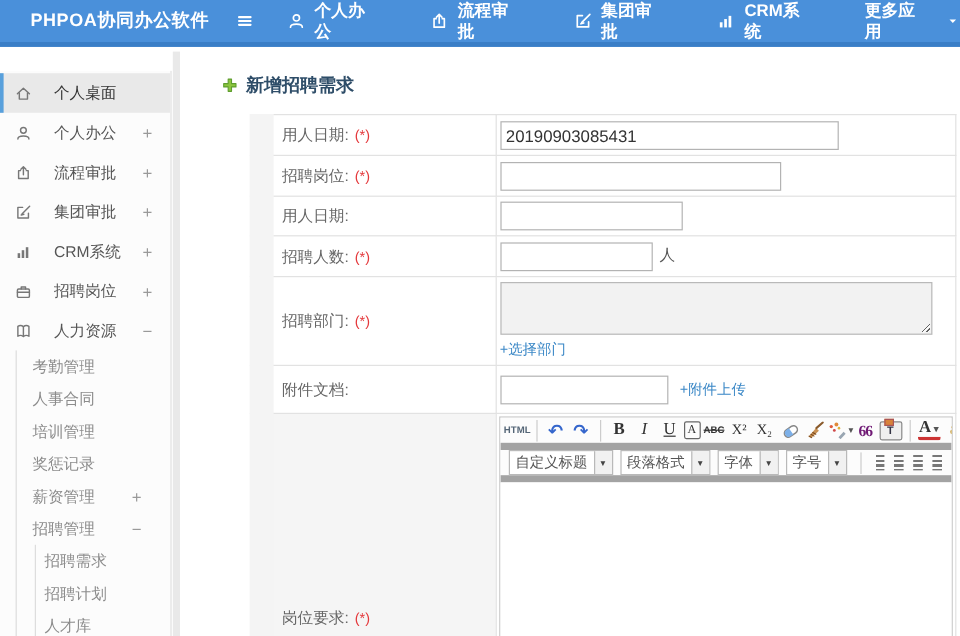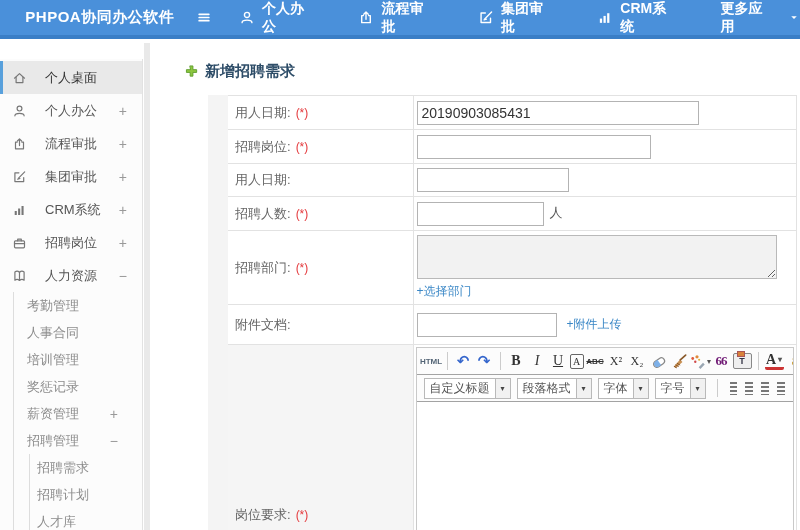--- a/index.html
+++ b/index.html
@@ -48,21 +48,21 @@
   .suffix { margin-left: 6px; color: #555; font-size: 13px; }
   a.lnk { color: var(--link, #3a87c6); font-size: 12px; text-decoration: none; cursor: pointer; }
   textarea.dept { width: 360px; height: 44px; border: 1px solid #b9b9b9; background: #f2f2f2;
     resize: both; display: block; }
   .sub-link { margin-top: 4px; }
   td.ed-lbl { background: #f5f5f5; border-left: 2px solid #a9c9e6; }
   td.ed-fld { padding: 2px; vertical-align: top; }
 
   
   .editor { border: 1px solid #c9c9c9; height: 330px; background: #fff; overflow: hidden; }
-  .tb { display: flex; align-items: center; padding: 2px 4px; border-bottom: 1px solid #a3a3a3;
+  .tb { display: flex; align-items: center; padding: 2px 4px; border-bottom: 6px solid #a3a3a3;
     height: 27px; background: #fcfcfc; white-space: nowrap; overflow: hidden; justify-content: space-between; }
   .tbtn { display: inline-flex; align-items: center; justify-content: center; min-width: 19px;
     height: 20px; margin: 0 1px; font-size: 13px; color: #333; cursor: pointer; border-radius: 2px; }
   .sep { width: 1px; height: 18px; background: #ccc; margin: 0 5px; flex: none; }
   .t-html { font-size: 8px; font-weight: bold; color: #567; }
   .t-undo { color: #3566cc; font-weight: bold; font-size: 15px; }
   .t-bold { font-weight: bold; font-family: "Liberation Serif", serif; font-size: 14px; }
   .t-italic { font-style: italic; font-family: "Liberation Serif", serif; font-size: 14px; }
   .t-under { text-decoration: underline; font-family: "Liberation Serif", serif; font-size: 14px; }
   .t-boxa { border: 1px solid #666; font-size: 10px; min-width: 14px; height: 15px;

